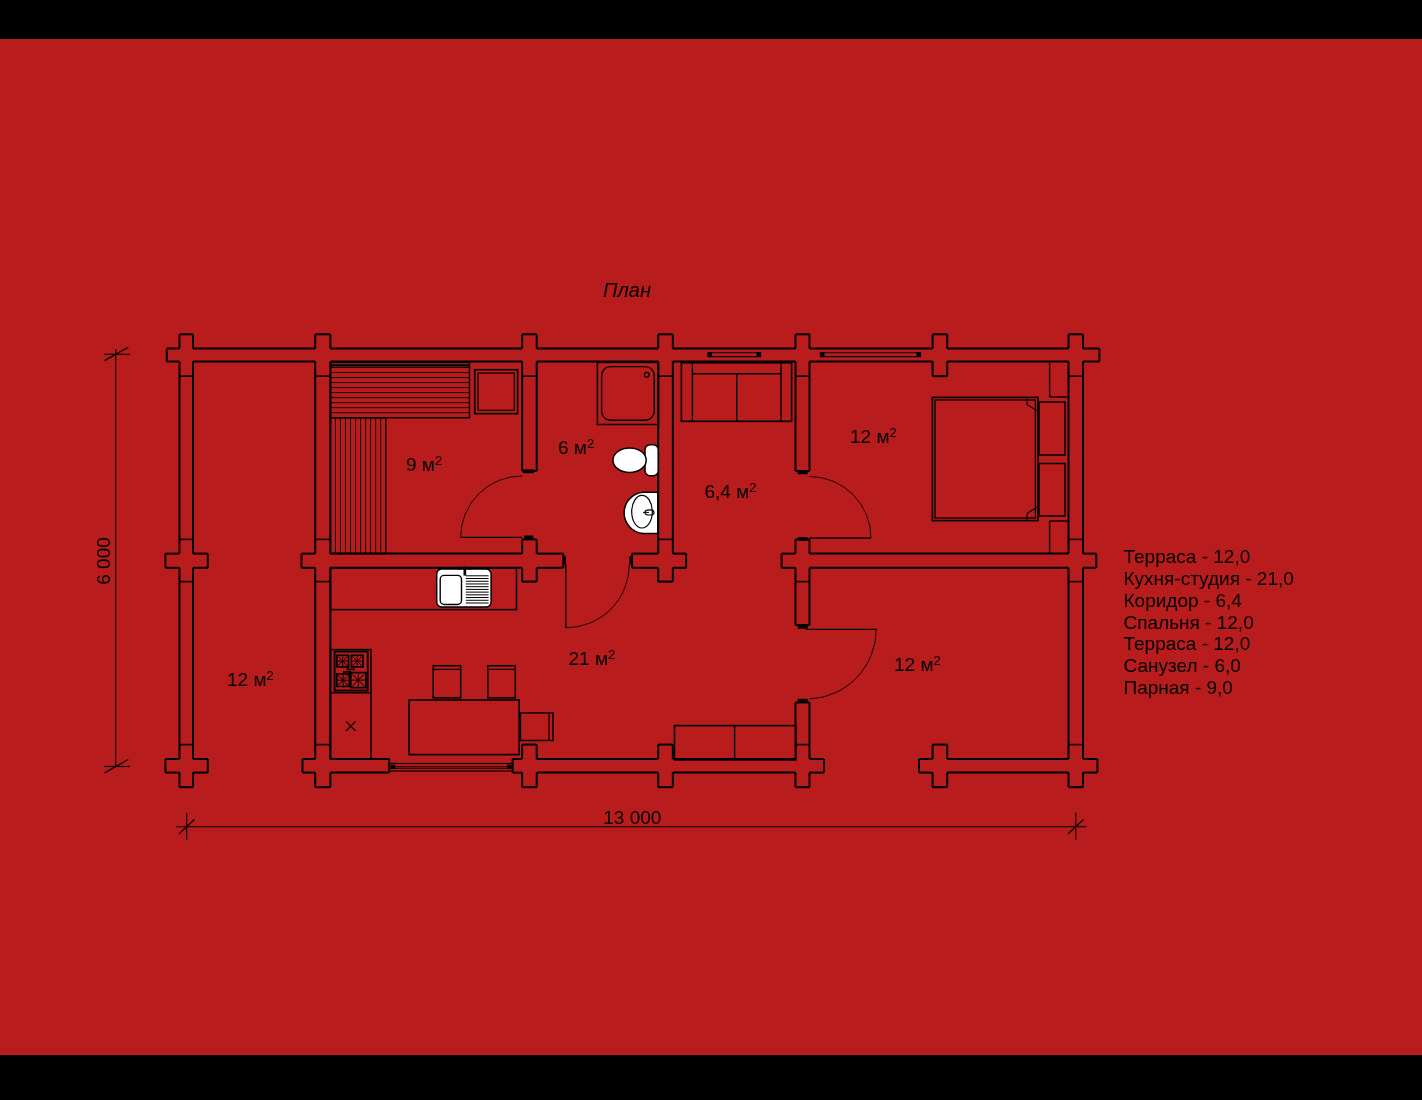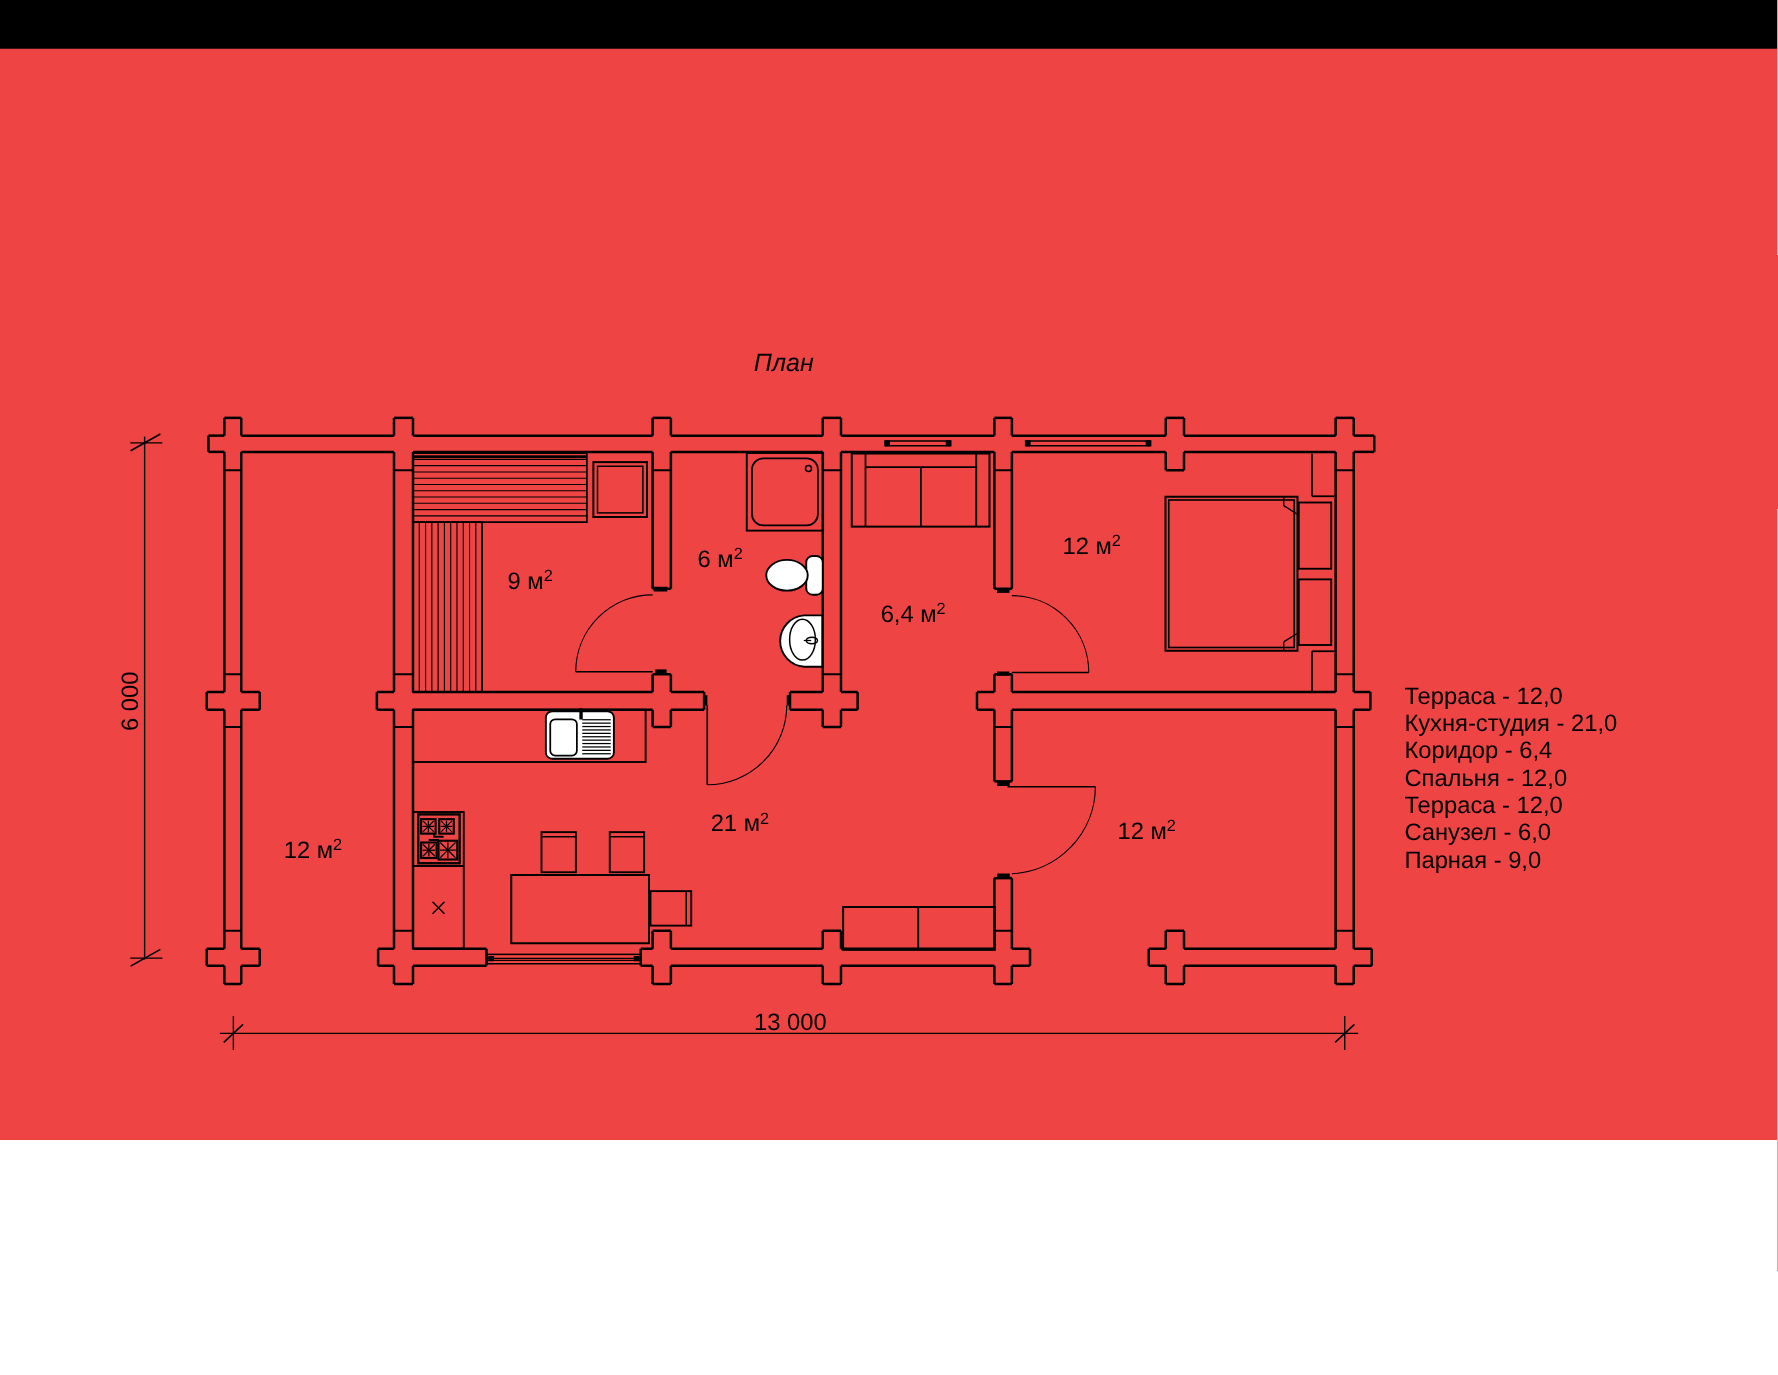--- a/index.html
+++ b/index.html
@@ -1,14 +1,14 @@
 <!DOCTYPE html>
 <html><head><meta charset="utf-8"><title>plan</title><style>
 html,body{margin:0;padding:0;background:#fff;}
-.page{position:relative;width:1422px;height:912px;background:#ef4444;overflow:hidden;font-family:"Liberation Sans",sans-serif;}
+.page{position:relative;width:1422px;height:1100px;background:#b91c1c;overflow:hidden;font-family:"Liberation Sans",sans-serif;}
 svg text{font-family:"Liberation Sans",sans-serif;fill:#000;}
 </style></head><body>
 <div class="page">
 <svg width="1422" height="1100" viewBox="0 0 1422 1100">
 
 <rect x="0" y="0" width="1422" height="39" fill="#000" stroke="none"></rect>
 
 <rect x="0" y="1055" width="1422" height="45" fill="#000" stroke="none"></rect>
 
 <text x="627" y="297" font-size="20" font-style="italic" text-anchor="middle">План</text>

